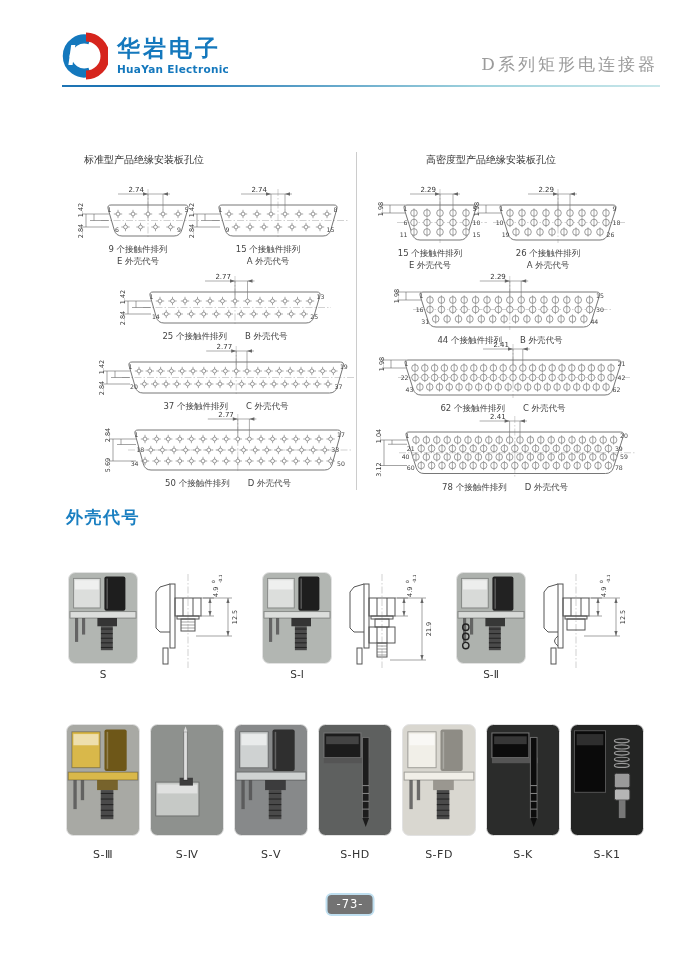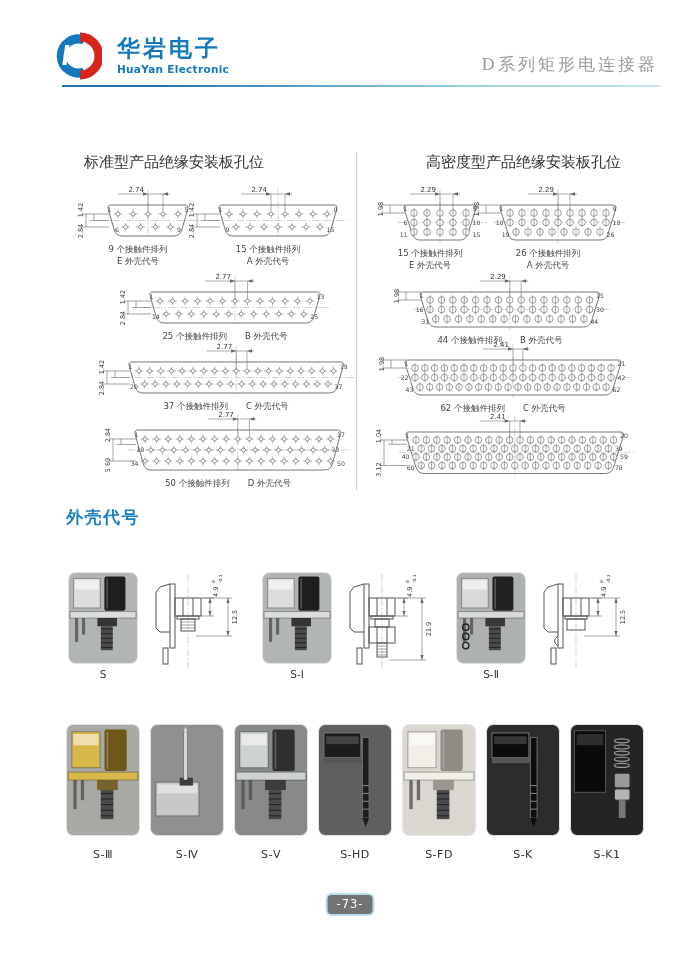--- a/index.html
+++ b/index.html
@@ -1,31 +1,31 @@
 <!DOCTYPE html>
 <html><head>
 <meta charset="utf-8">
 <style>
   html,body{margin:0;padding:0;background:#fff;}
   .page{position:relative;width:700px;height:956px;background:#ffffff;overflow:hidden;
         font-family:"DejaVu Sans","Liberation Sans",sans-serif;}
   
-  .logo{position:absolute;left:50px;top:32px;display:flex;gap:15px;align-items:flex-start;}
+  .logo{position:absolute;left:56px;top:32px;display:flex;gap:9px;align-items:flex-start;}
   .logo-text{padding-top:4px;}
   .logo-cn{font-size:23px;font-weight:bold;color:#1478bd;letter-spacing:3px;line-height:1.1;}
   .logo-en{font-size:10.5px;font-weight:bold;color:#1478bd;margin-top:2px;letter-spacing:0.3px;}
   .doc-title{position:absolute;right:42px;top:53px;font-family:"DejaVu Serif","Liberation Serif",serif;
              font-size:17px;color:#9b9b9b;letter-spacing:3px;}
   .header-rule{position:absolute;left:62px;right:40px;top:85px;height:2px;
                background:linear-gradient(to right,#1e74b4 15%,#9fd2dd 70%,#c9e7ea);}
   
   h2.sec{position:absolute;margin:0;font-size:17px;font-weight:bold;color:#1a7fc1;letter-spacing:1.5px;}
   #sec1{left:66px;top:106px;}
   #sec2{left:66px;top:506px;}
-  .col-header{position:absolute;font-size:15px;color:#333;}
+  .col-header{position:absolute;font-size:10px;color:#333;}
   .col-header.left{left:84px;top:153px;}
   .col-header.right{left:378px;top:153px;margin-left:48px;}
   .col-divider{position:absolute;left:356px;top:152px;width:1px;height:338px;background:#cccccc;}
   
   .diag{position:absolute;text-align:center;}
   .diag .cap{font-size:8.5px;color:#444;line-height:1.4;white-space:nowrap;}
   svg text{font-family:"DejaVu Sans","Liberation Sans",sans-serif;}
   .outline{stroke:#777;fill:none;stroke-width:1;}
   .cl{stroke:#b3b3b3;stroke-width:0.6;stroke-dasharray:7 2 1.5 2;fill:none;}
   .pin{stroke:#838383;stroke-width:0.7;}
@@ -1182,21 +1182,21 @@
           <line x1="13" y1="32.25" x2="32" y2="32.25" class="lnthin"></line>
           <line x1="5" y1="53.5" x2="32" y2="53.5" class="lnthin"></line>
           <line x1="17" y1="28" x2="17" y2="32.25" class="lnthin"></line>
           <line x1="9" y1="28" x2="9" y2="53.5" class="lnthin"></line>
           <g transform="translate(6 24) rotate(-90)">
             <text x="0" y="0" text-anchor="middle" class="dimv">1.04</text>
           </g>
           <g transform="translate(6 57.5) rotate(-90)">
             <text x="0" y="0" text-anchor="middle" class="dimv">3.12</text>
           </g>
-        </svg></div>
+        </svg><div class="cap"><span>78 个接触件排列</span><span style="margin-left:18px">D 外壳代号</span></div></div>
     </div>
 
   <h2 class="sec" id="sec2">外壳代号</h2>
   <div id="lock-row1">
       <div class="lock-group" style="left: 68px; top: 572px; position: absolute;">
         <div class="lock-photo-box"><svg viewBox="0 0 70 92" width="70" height="92">
             <rect x="0.5" y="0.5" width="69" height="91" rx="7" fill="#b2b6b2" stroke="#e2e2e2"></rect>
             <rect x="5.6000000000000005" y="6.44" width="26.6" height="29.44" fill="#dcdedc" stroke="rgba(0,0,0,0.3)"></rect>
             <rect x="7" y="8.28" width="23.8" height="9.200000000000001" fill="rgba(255,255,255,0.55)"></rect>
             <rect x="36.4" y="4.6000000000000005" width="21" height="34.04" rx="2" fill="#1e1e1e"></rect>

